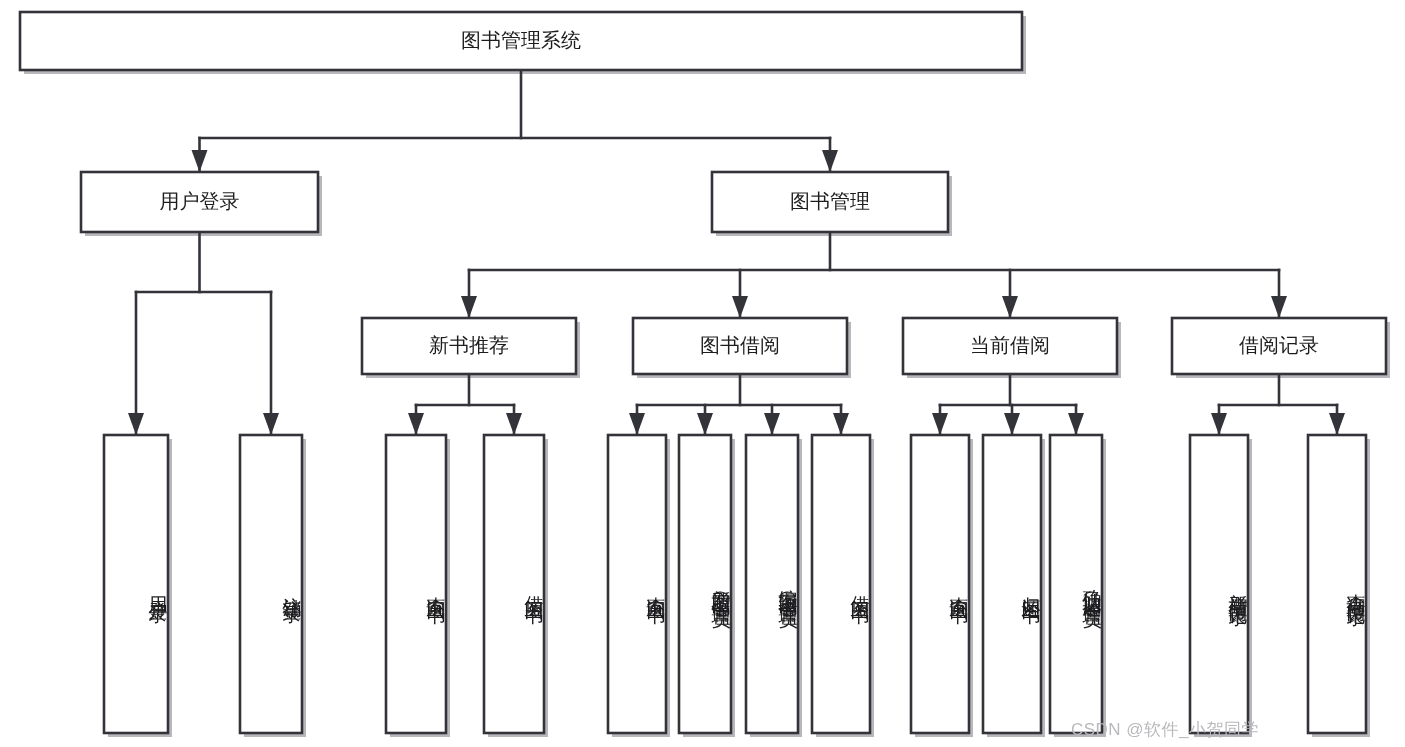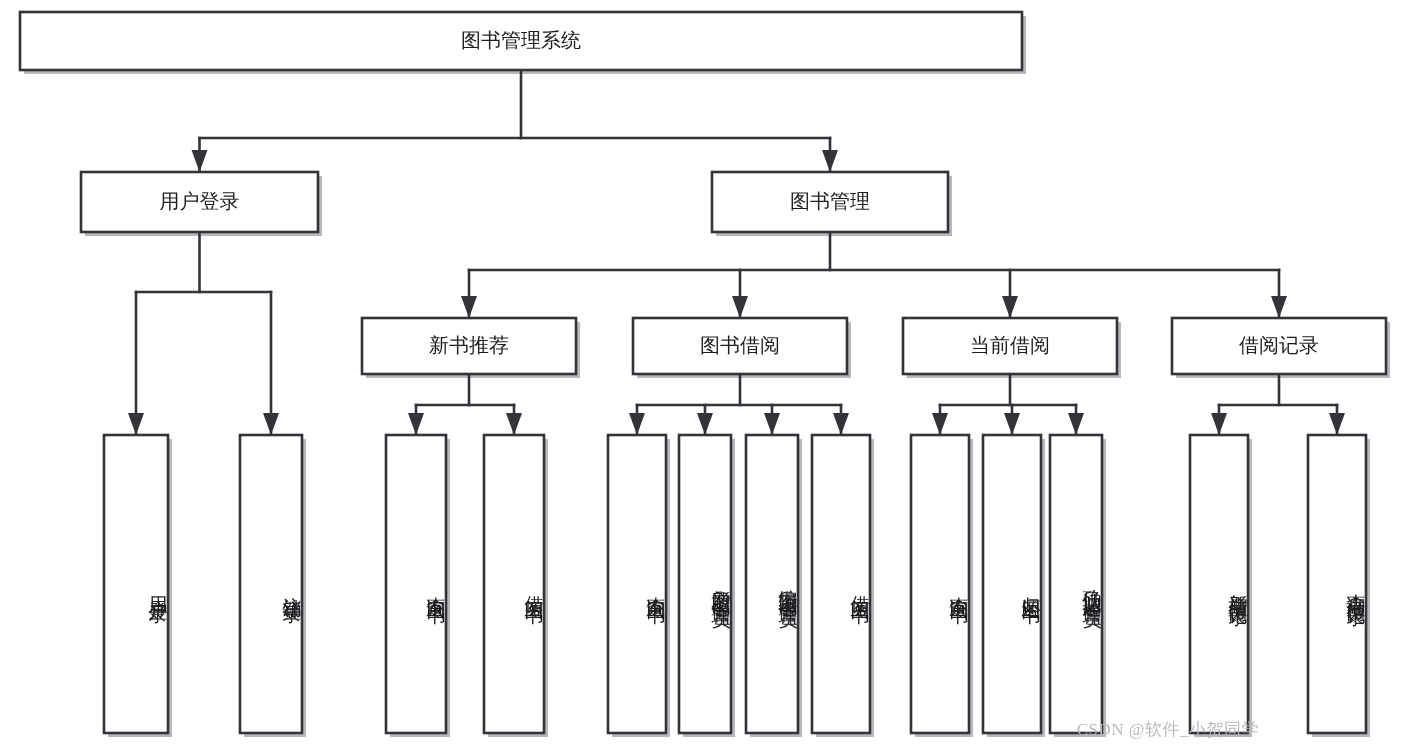--- a/index.html
+++ b/index.html
@@ -65,21 +65,21 @@
     white-space: nowrap;
     display: flex;
     align-items: flex-start;
     justify-content: center;
     pointer-events: none;
   }
   .watermark {
     position: absolute;
     right: 14px;
     bottom: 6px;
-    font-family: Liberation Serif, serif;
+    font-family: Liberation Sans, sans-serif;
     font-size: 17px;
     color: #b9b9bd;
     white-space: nowrap;
     letter-spacing: 0.5px;
   }
 </style>
 </head>
 <body>
 
 <div id="diagram-root">

